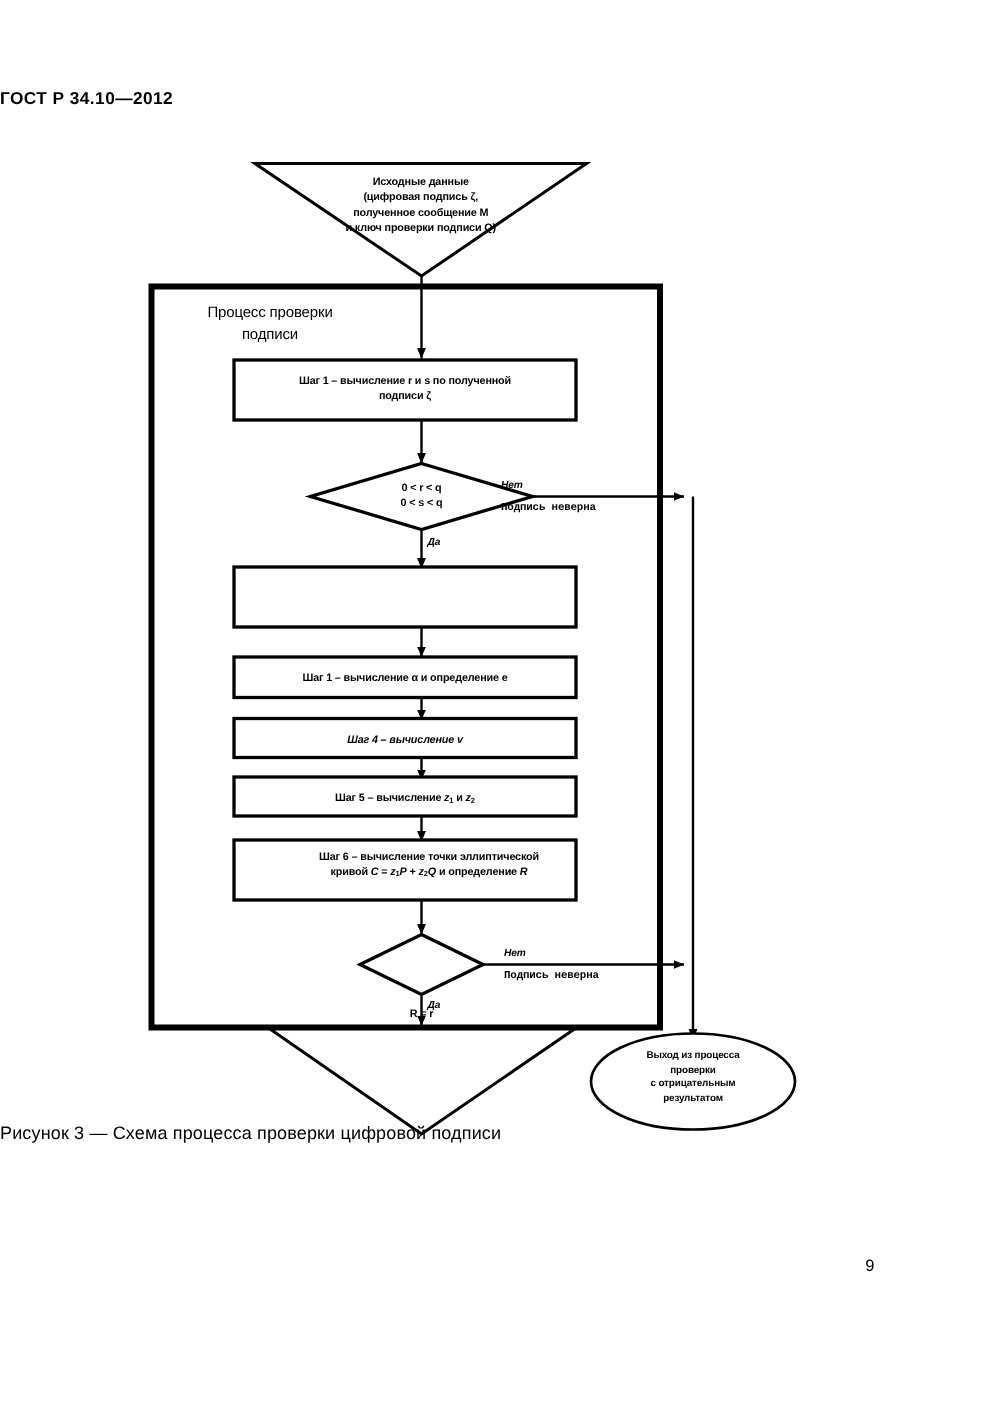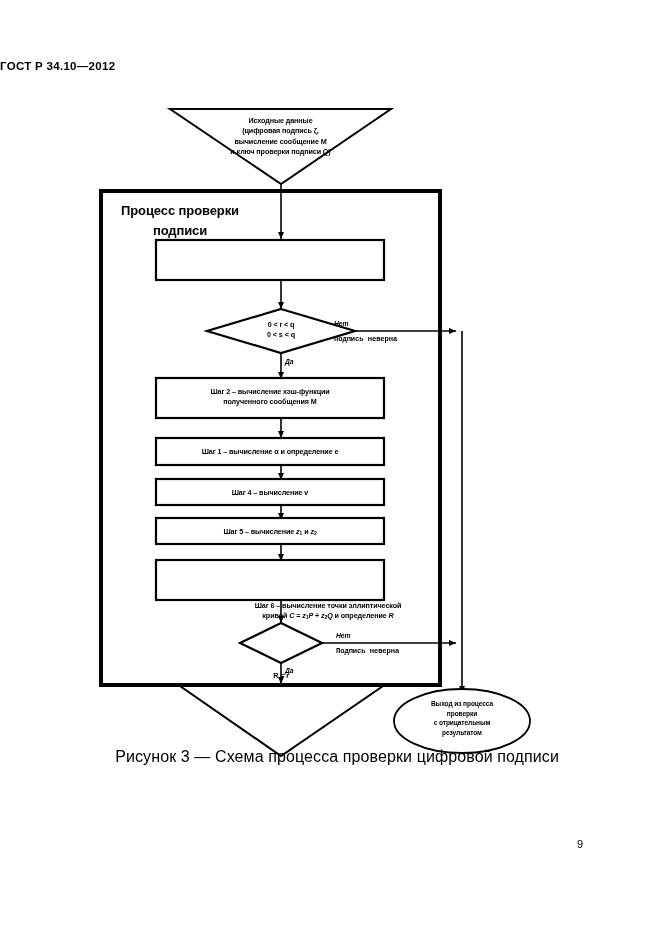--- a/index.html
+++ b/index.html
@@ -13,37 +13,37 @@
   
   .hdr{
     position:absolute;left:0;top:60px;width:583px;
     font-size:11.5px;font-weight:bold;letter-spacing:.3px;
   }
   .pageno{
     position:absolute;left:0;top:838px;width:583px;
     text-align:right;font-size:11px;
   }
   .caption{
-    position:absolute;left:0;top:748px;width:559px;
-    text-align:right;font-size:16px;letter-spacing:.1px;
+    position:absolute;left:0;top:748px;width:617px;
+    text-align:left;font-size:12px;letter-spacing:.1px;
   }
 
   
   .fig{position:absolute;left:0;top:0;width:661px;height:760px;margin-top:21px;}
   .fig svg{position:absolute;left:0;top:0;}
 
   
   .lbl{
     position:absolute;text-align:center;font-size:7.2px;font-weight:bold;
     line-height:1.45;letter-spacing:-.1px;white-space:nowrap;
   }
   .lbl.small{font-size:6.6px;}
   .lbl.yn{font-size:6.8px;font-weight:bold;font-style:italic;}
   .lbl.plain{font-weight:bold;font-style:normal;font-family:Liberation Mono, monospace;}
-  .lbl.sect{font-size:13px;font-weight:bold;line-height:1.5;}
+  .lbl.sect{font-size:10px;font-weight:normal;line-height:1.5;}
   .it{font-style:italic;}
   sub{font-size:70%;vertical-align:-0.25em;}
 </style>
 </head>
 <body>
 
 <div class="page">
 
   <div class="hdr">ГОСТ Р 34.10—2012</div>
 
@@ -92,62 +92,62 @@
       <path d="M462,310 L462,672" fill="none" stroke="#000" stroke-width="1.6" marker-end="url(#ah)"></path>
 
       <polygon points="180,665 383,665 281,735" fill="#fff" stroke="#000" stroke-width="2"></polygon>
 
       <ellipse cx="462" cy="700" rx="68" ry="32" fill="#fff" stroke="#000" stroke-width="1.8"></ellipse>
     </svg>
 
     <div class="lbl" style="left:170px;top:95px;width:221px;">
       <div>Исходные данные</div>
       <div>(цифровая подпись ζ,</div>
-      <div>вычисление сообщение M</div>
+      <div>полученное сообщение M</div>
       <div>и ключ проверки подписи Q)</div>
     </div>
 
     <div class="lbl sect" style="left:110px;top:180px;width:140px;">
       <div>Процесс проверки</div>
       <div>подписи</div>
     </div>
 
+    <div class="lbl" style="left:156px;top:228px;width:228px;">
+      <div>Шаг 1 – вычисление r и s по полученной</div>
+      <div>подписи ζ</div>
+    </div>
 
     <div class="lbl" style="left:231px;top:299px;width:100px;">
       <div>0 &lt; r &lt; q</div>
       <div>0 &lt; s &lt; q</div>
     </div>
     <div class="lbl yn" style="left:334px;top:298px;width:40px;text-align:left;">
       <span>Нет</span>
     </div>
     <div class="lbl plain" style="left:334px;top:313px;width:110px;text-align:left;">
       <span>Подпись неверна</span>
     </div>
     <div class="lbl yn" style="left:285px;top:336px;width:30px;text-align:left;">
       <span>Да</span>
     </div>
 
-    <div class="lbl" style="left:156px;top:366px;width:228px;">
-      <div>Шаг 2 – вычисление хэш-функции</div>
-      <div>полученного сообщения M</div>
-    </div>
 
     <div class="lbl" style="left:156px;top:426px;width:228px;">
       <div>Шаг 1 – вычисление α и определение e</div>
     </div>
 
-    <div class="lbl" style="left:156px;top:467px;width:228px;">
+    <div class="lbl" style="left:156px;top:467px;width:228px;font-style:italic;">
       <div>Шаг 4 – вычисление v</div>
     </div>
 
     <div class="lbl" style="left:156px;top:506px;width:228px;">
       <div>Шаг 5 – вычисление <span class="it">z</span><sub>1</sub> и <span class="it">z</span><sub>2</sub></div>
     </div>
 
-    <div class="lbl" style="left:156px;top:580px;width:260px;padding-left:42px;">
+    <div class="lbl" style="left:156px;top:545px;width:260px;">
       <div>Шаг 6 – вычисление точки эллиптической</div>
       <div>кривой <span class="it">C</span> = <span class="it">z</span><sub>1</sub><span class="it">P</span> + <span class="it">z</span><sub>2</sub><span class="it">Q</span> и определение <span class="it">R</span></div>
     </div>
 
     <div class="lbl" style="left:241px;top:650px;width:80px;">
       <div>R = r</div>
     </div>
     <div class="lbl yn" style="left:336px;top:610px;width:40px;text-align:left;">
       <span>Нет</span>
     </div>

